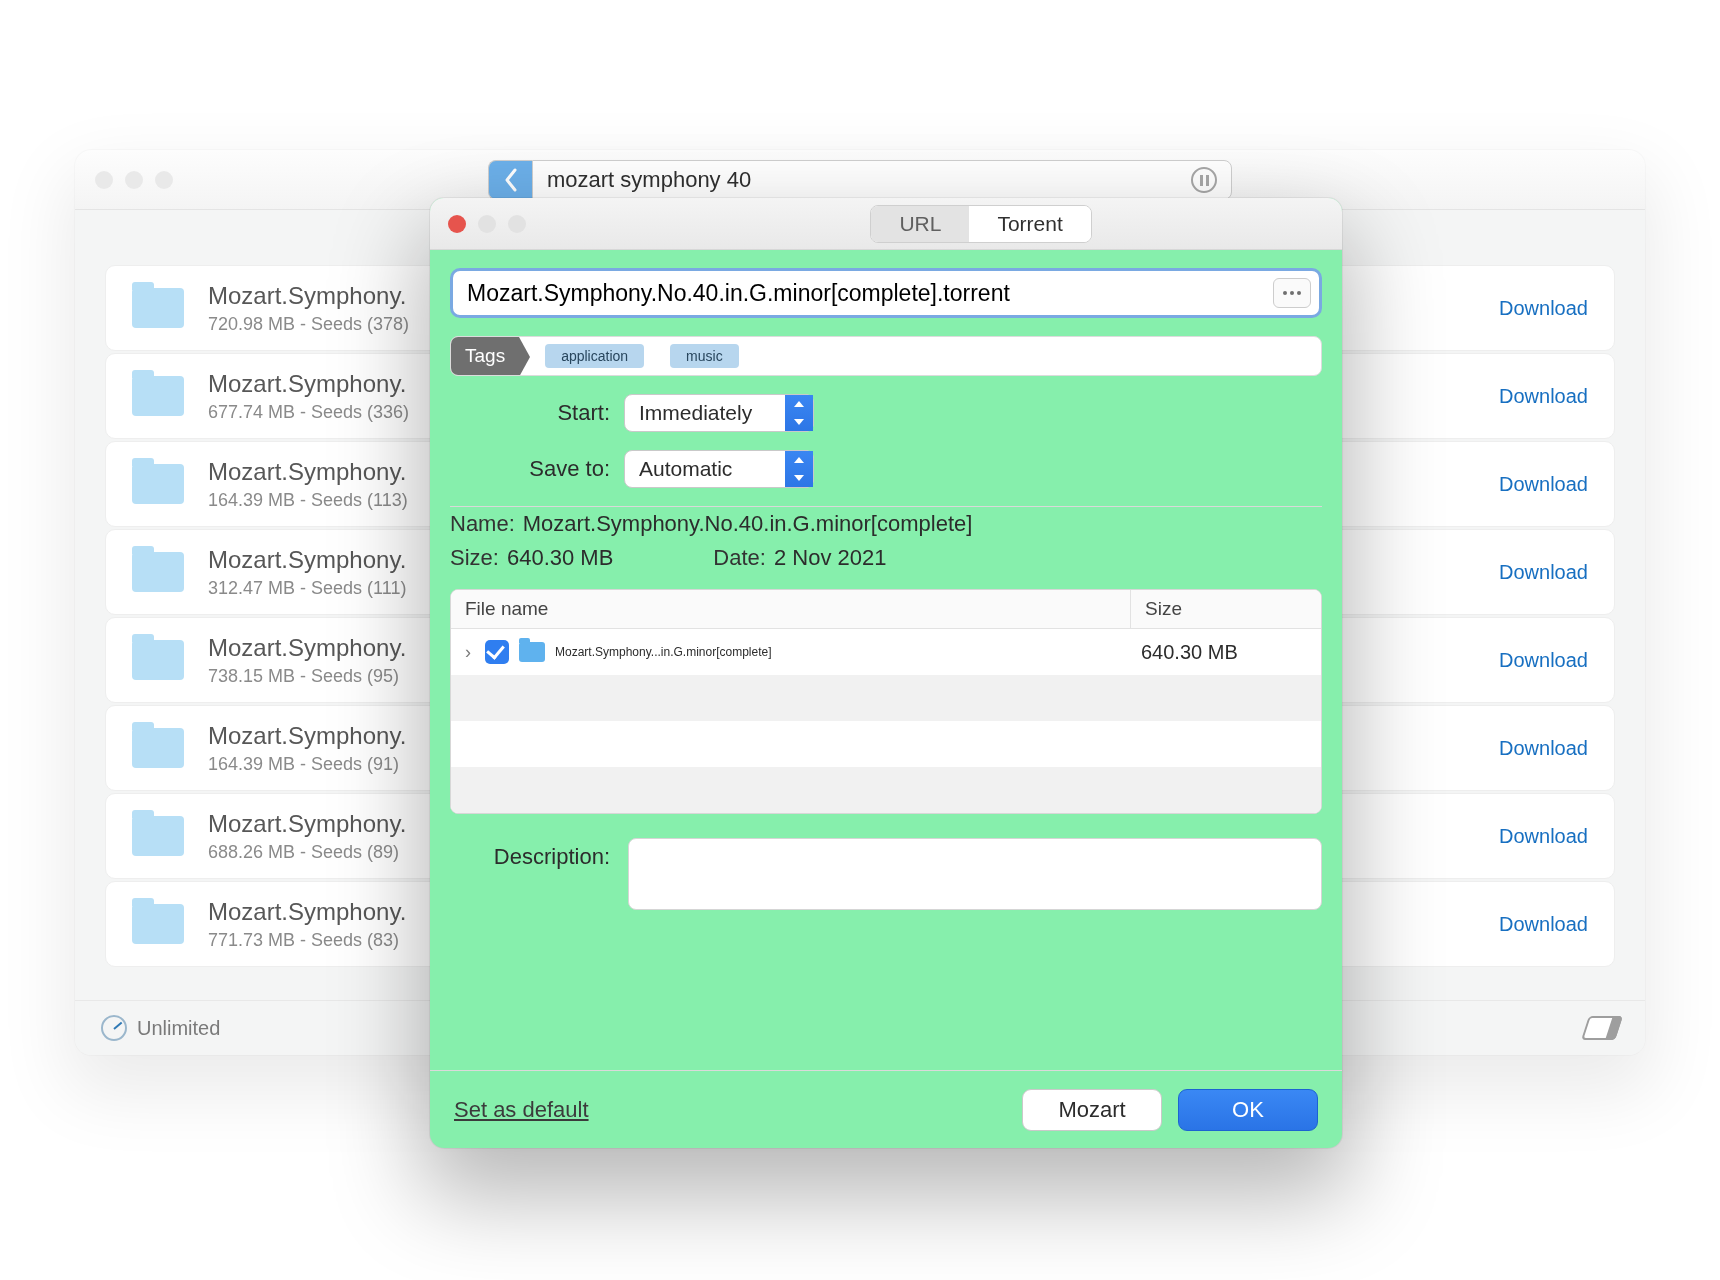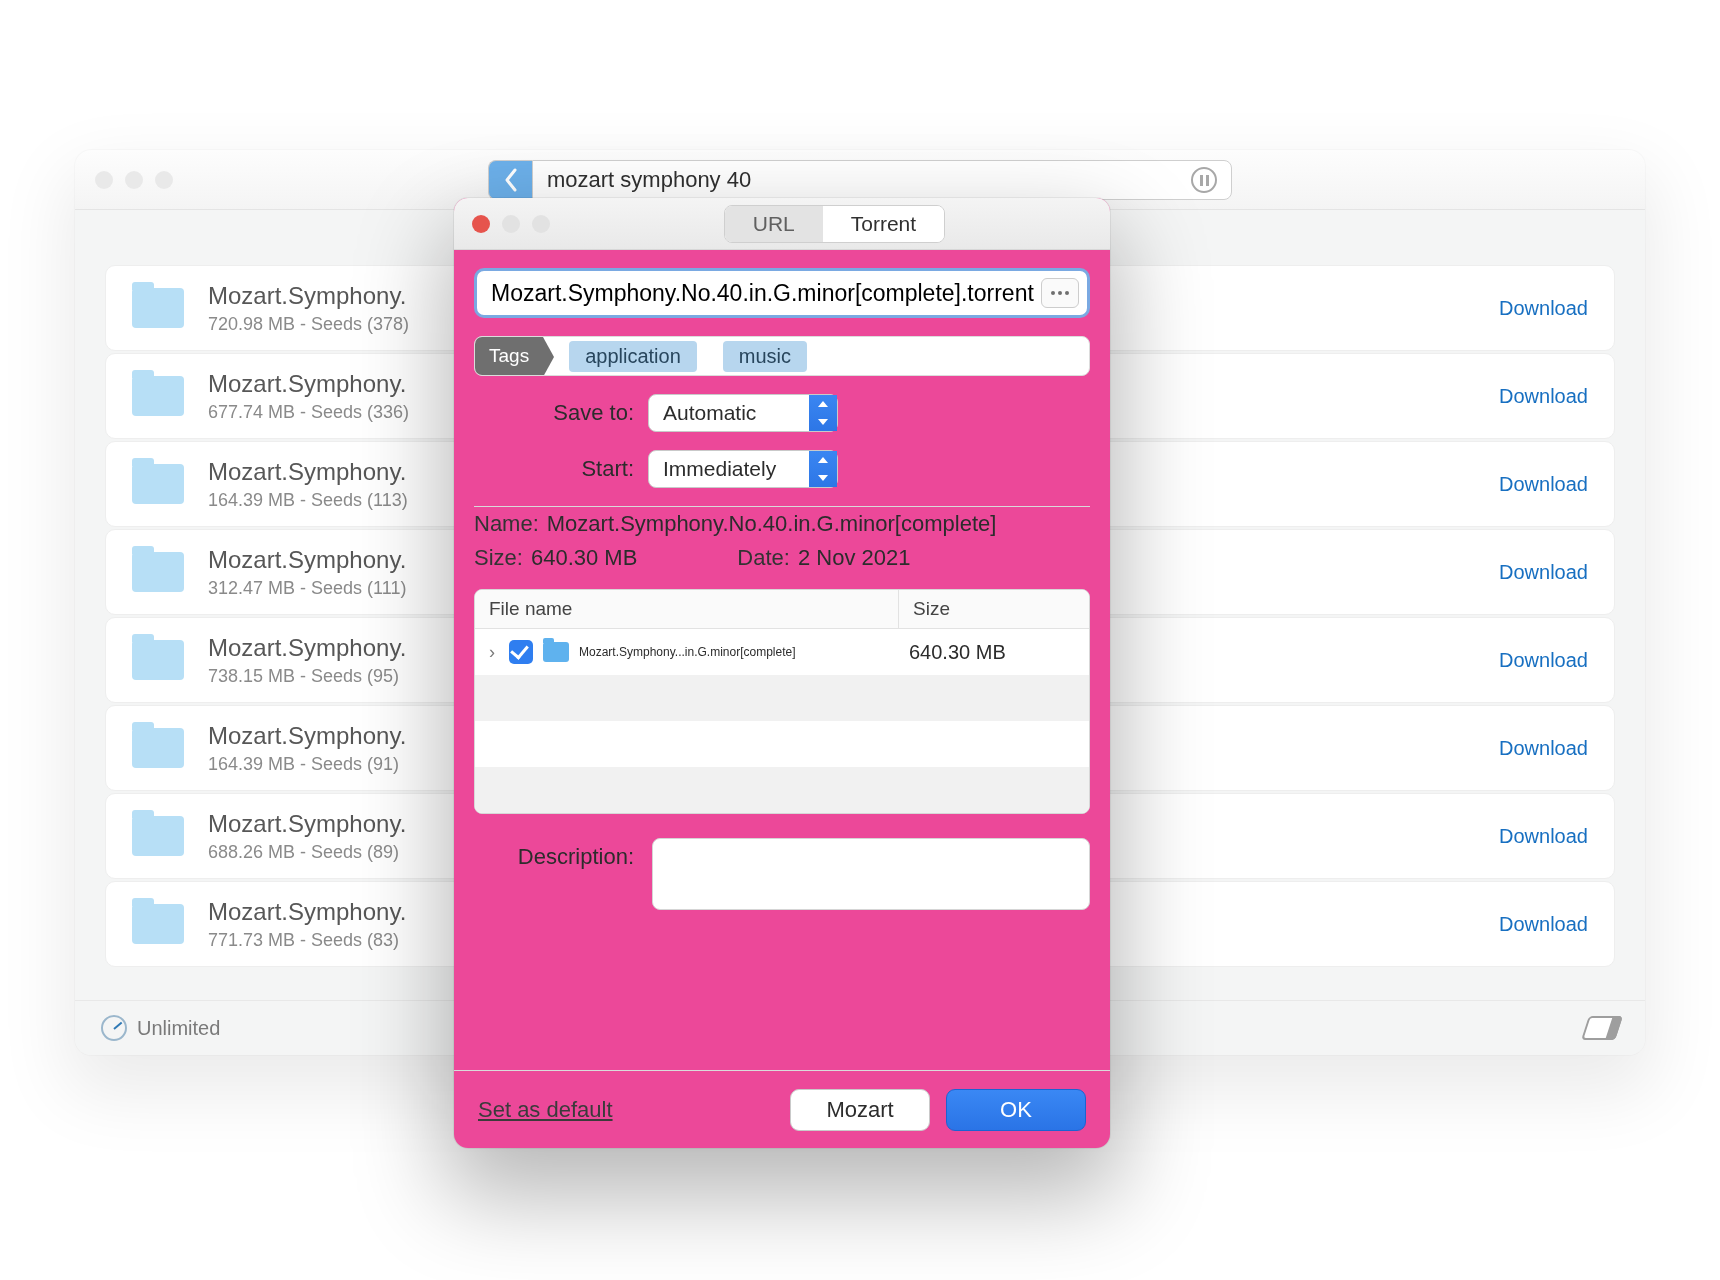--- a/index.html
+++ b/index.html
@@ -80,25 +80,25 @@
   .gauge-ic { width:26px; height:26px; border-radius:50%; border:2px solid #9bb7cc; position:relative; margin-right:10px;}
   .gauge-ic::after { content:""; position:absolute; left:50%; top:50%; width:10px; height:2px; background:#2f79b5; transform-origin:left center; transform:rotate(-40deg);}
   .footer-text { color:#7a7a7a; font-size:20px; }
   .eraser-ic { margin-left:auto; width:34px; height:24px; background:#fff; border:2px solid #9e9e9e; border-radius:4px; transform:skewX(-18deg); position:relative;}
   .eraser-ic::after{ content:""; position:absolute; right:-2px; top:-2px; bottom:-2px; width:10px; background:#9e9e9e; border-radius:0 4px 4px 0;}
 
   
   .dialog {
     position:absolute;
     left:430px; top:198px;
-    width:656px; height:950px;
-    background:#ec4899; border-radius:14px;
+    width:912px; height:950px;
+    background:#86efac; border-radius:14px;
     box-shadow:0 40px 90px 10px rgba(0,0,0,0.28), 0 0 0 1px rgba(0,0,0,0.06);
     display:flex; flex-direction:column;
-    font-size:21px; color:#2c2c2c;margin-left:24px;
+    font-size:21px; color:#2c2c2c;
   }
   .dialog-titlebar{
     height:52px; display:flex; align-items:center; padding:0 18px;
     background:linear-gradient(#f4f4f4,#e9e9e9); border-radius:14px 14px 0 0;
     border-bottom:1px solid #d7d7d7;
   }
   .dialog-titlebar .tl-red{ background:#e6544d;}
   .dialog-titlebar .tl-yellow, .dialog-titlebar .tl-green{ background:#e2e2e2;}
   .seg {
     margin:0 auto; display:flex; border:1px solid #cfcfcf; border-radius:8px; overflow:hidden;
@@ -113,21 +113,21 @@
     border:3px solid #7aa9e2; border-radius:10px; background:#fff;
     height:50px; display:flex; align-items:center; padding:0 8px 0 14px;
   }
   .url-field input{ flex:1; border:none; outline:none; font-size:23px; background:transparent;}
   .more-btn{ width:38px; height:30px; border:1px solid #cdcdcd; border-radius:6px; background:#fafafa; display:flex; align-items:center; justify-content:center; gap:3px;}
   .more-btn span{ width:4px; height:4px; border-radius:50%; background:#6f6f6f;}
 
   .tags-row{ display:flex; align-items:center; background:#fff; border:1px solid #dcdcdc; border-radius:8px; height:40px; overflow:hidden;}
   .tags-label{ background:#6f6f6f; color:#fff; padding:0 14px; height:100%; display:flex; align-items:center; font-size:19px; position:relative;}
   .tags-label::after{ content:""; position:absolute; right:-11px; top:0; border-top:20px solid transparent; border-bottom:20px solid transparent; border-left:11px solid #6f6f6f;}
-  .tag-chip{ background:#b7d6ee; color:#28465d; padding:4px 16px; border-radius:4px; margin-left:26px; font-size:20px;}
+  .tag-chip{ background:#b7d6ee; color:#28465d; padding:4px 16px; border-radius:4px; margin-left:26px; font-size:14px;}
 
   .form-row{ display:flex; align-items:center; gap:14px;}
   .form-row label{ width:160px; text-align:right; font-size:22px;}
   .mac-select{
     border:1px solid #c9c9c9; border-radius:8px; background:#fff; height:38px;
     display:flex; align-items:center; padding-left:14px; min-width:190px; position:relative;
   }
   .mac-select .stepper{
     position:absolute; right:0; top:0; bottom:0; width:28px; background:#2f7ef0;
     border-radius:0 8px 8px 0; display:flex; flex-direction:column;
@@ -295,33 +295,33 @@
           </div>
       </div>
 
       <div class="tags-row">
         <div class="tags-label">Tags</div>
         <div class="tag-chip">application</div>
         <div class="tag-chip">music</div>
       </div>
 
       <div class="form-row">
-        <label>Save to:</label>
+        <label>Start:</label>
         <div class="mac-select">
-          <span>Automatic</span>
+          <span>Immediately</span>
           <div class="stepper">
               <div class="stepper-up"></div>
               <div class="stepper-down"></div>
             </div>
         </div>
       </div>
       <div class="form-row">
-        <label>Start:</label>
+        <label>Save to:</label>
         <div class="mac-select">
-          <span>Immediately</span>
+          <span>Automatic</span>
           <div class="stepper">
               <div class="stepper-up"></div>
               <div class="stepper-down"></div>
             </div>
         </div>
       </div>
 
       <div class="meta">
         <div class="meta-row">
             <span class="k">Name:</span> 

